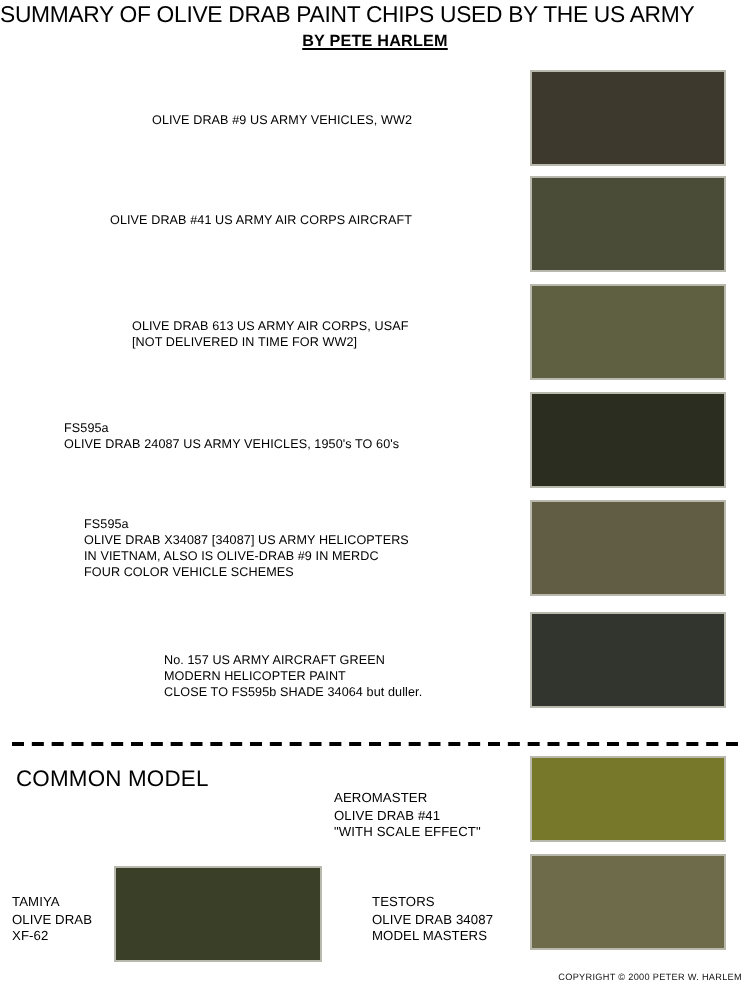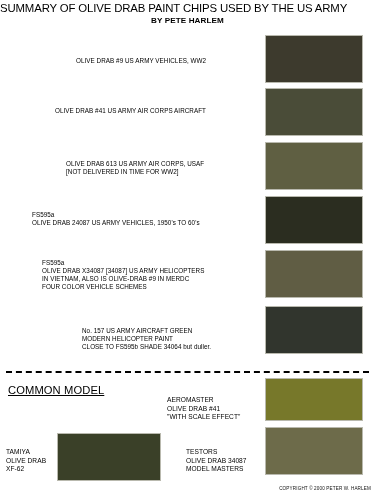--- a/index.html
+++ b/index.html
@@ -23,20 +23,21 @@
     letter-spacing:-0.15px;
     line-height:13px;
     white-space:nowrap;
   }
   .subtitle{
     position:absolute;top:16px;left:0;width:375px;
     text-align:center;
     font-size:8.1px;
     font-weight:bold;
     letter-spacing:0.1px;
+    text-decoration:underline;
   }
 
   
   .row{position:absolute;left:0;width:375px;}
   .row-label{
     position:absolute;
     font-size:6.3px;
     line-height:8.1px;
     letter-spacing:0.05px;
     white-space:pre;
@@ -54,21 +55,20 @@
     left:6px;top:371px;width:363px;height:0;
     border-top:2px dashed #000;
   }
 
   
   .common-head{
     position:absolute;left:8px;top:383px;
     font-size:11.2px;
     line-height:14.5px;
     letter-spacing:0.1px;
-    text-decoration:underline;
   }
   .sm-label{
     position:absolute;
     font-size:6.6px;
     line-height:8.6px;
     letter-spacing:0.05px;
     white-space:pre;
   }
   .copyright{
     position:absolute;

